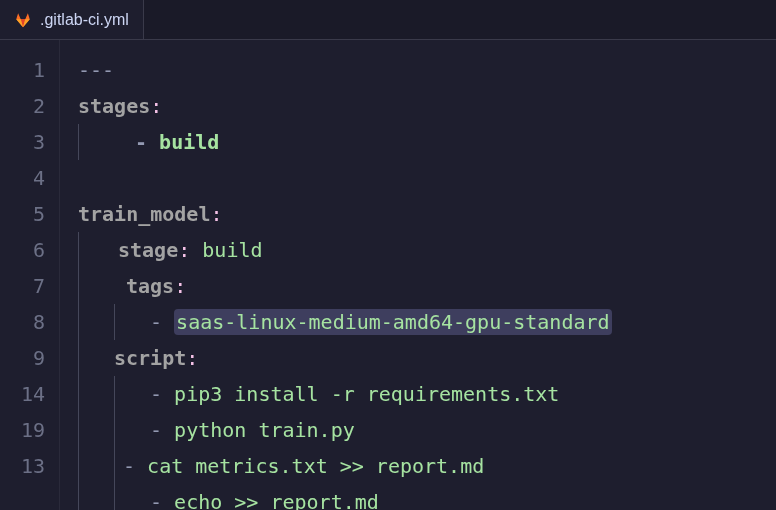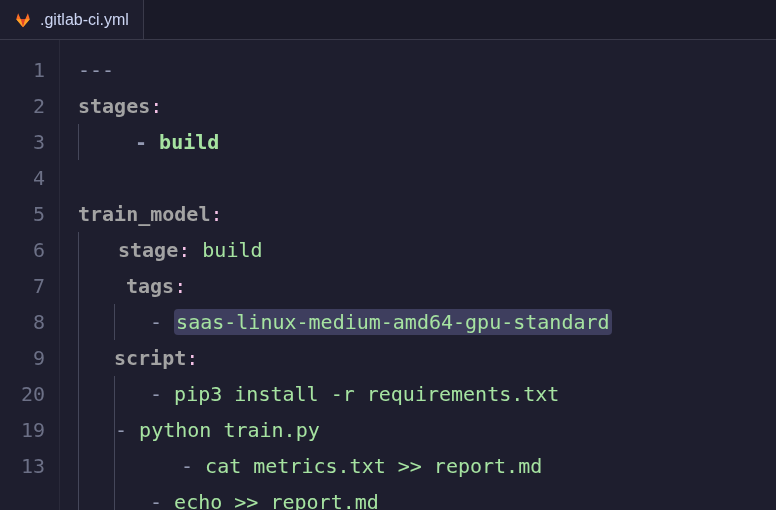--- a/index.html
+++ b/index.html
@@ -101,32 +101,32 @@
   <div class="gutter" id="gutter">
       <div class="ln">1</div>
       <div class="ln">2</div>
       <div class="ln">3</div>
       <div class="ln">4</div>
       <div class="ln">5</div>
       <div class="ln">6</div>
       <div class="ln">7</div>
       <div class="ln">8</div>
       <div class="ln">9</div>
-      <div class="ln">20</div>
+      <div class="ln">14</div>
       <div class="ln">19</div>
       <div class="ln">13</div>
     </div>
   <div class="code" id="code">
       <div class="line"><span style="padding-left: 0px;"><span class="d">---</span></span></div>
       <div class="line"><span style="padding-left: 0px;"><span class="k">stages</span><span class="p">:</span></span></div>
       <div class="line"><span class="indent-guide" style="left: 0px;"></span><span style="padding-left: 57px; font-weight: bold;"><span class="d">- </span><span class="s">build</span></span></div>
       <div class="line"><span style="padding-left: 0px;"></span></div>
       <div class="line"><span style="padding-left: 0px;"><span class="k">train_model</span><span class="p">:</span></span></div>
       <div class="line"><span class="indent-guide" style="left: 0px;"></span><span style="padding-left: 40px;"><span class="k">stage</span><span class="p">: </span><span class="s">build</span></span></div>
       <div class="line"><span class="indent-guide" style="left: 0px;"></span><span style="padding-left: 48px; text-align: center;"><span class="k">tags</span><span class="p">:</span></span></div>
       <div class="line"><span class="indent-guide" style="left: 0px;"></span><span class="indent-guide" style="left: 36px;"></span><span style="padding-left: 72px;"><span class="d">- </span><span class="s hl">saas-linux-medium-amd64-gpu-standard</span></span></div>
       <div class="line"><span class="indent-guide" style="left: 0px;"></span><span style="padding-left: 36px; text-align: center;"><span class="k">script</span><span class="p">:</span></span></div>
       <div class="line"><span class="indent-guide" style="left: 0px;"></span><span class="indent-guide" style="left: 36px;"></span><span style="padding-left: 72px; margin-top: 27px;"><span class="d">- </span><span class="s">pip3 install -r requirements.txt</span></span></div>
-      <div class="line"><span class="indent-guide" style="left: 0px;"></span><span class="indent-guide" style="left: 36px;"></span><span style=" margin-left: 37px;"><span class="d">- </span><span class="s">python train.py</span></span></div>
-      <div class="line"><span class="indent-guide" style="left: 0px;"></span><span class="indent-guide" style="left: 36px;"></span><span style="padding-left: 103px;"><span class="d">- </span><span class="s">cat metrics.txt &gt;&gt; report.md</span></span></div>
+      <div class="line"><span class="indent-guide" style="left: 0px;"></span><span class="indent-guide" style="left: 36px;"></span><span style="padding-left: 72px;"><span class="d">- </span><span class="s">python train.py</span></span></div>
+      <div class="line"><span class="indent-guide" style="left: 0px;"></span><span class="indent-guide" style="left: 36px;"></span><span style="padding-left: 45px;"><span class="d">- </span><span class="s">cat metrics.txt &gt;&gt; report.md</span></span></div>
       <div class="line"><span class="indent-guide" style="left: 0px;"></span><span class="indent-guide" style="left: 36px;"></span><span style="padding-left: 72px;"><span class="d">- </span><span class="s">echo &gt;&gt; report.md</span></span></div>
     </div>
 </div>
 
 </body></html>

